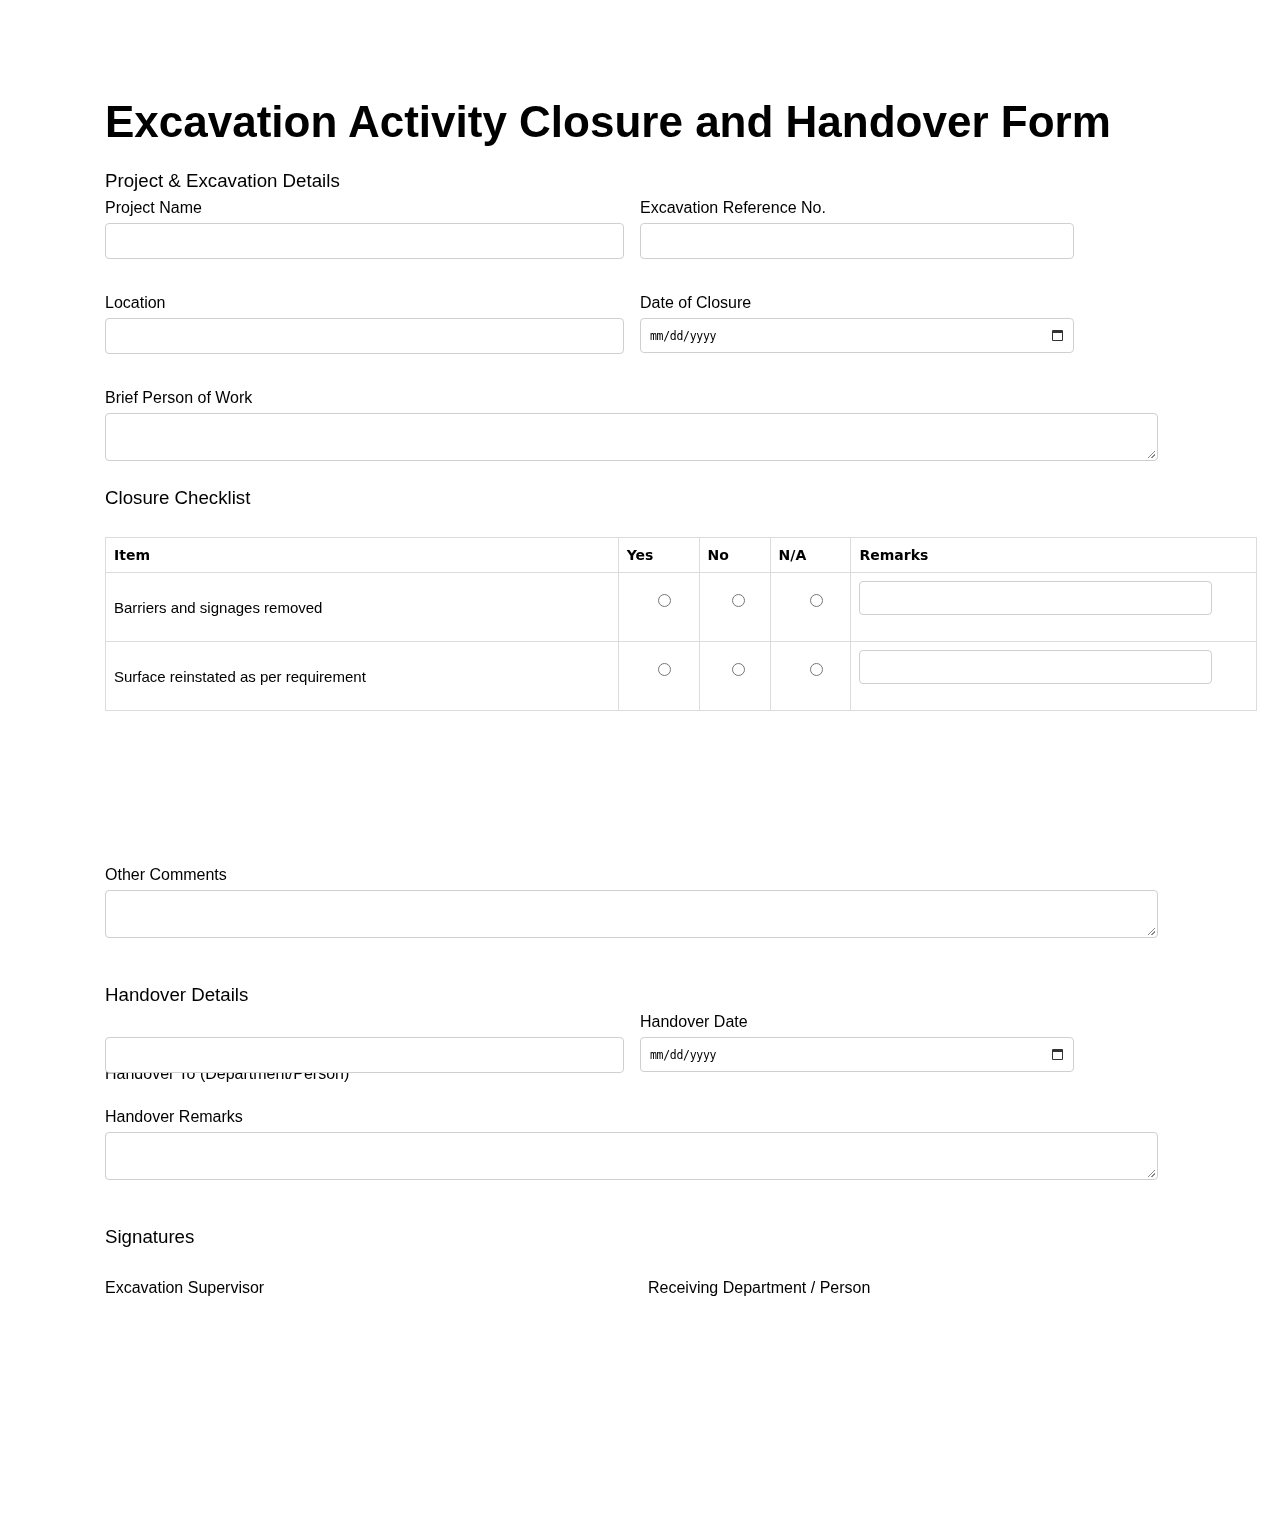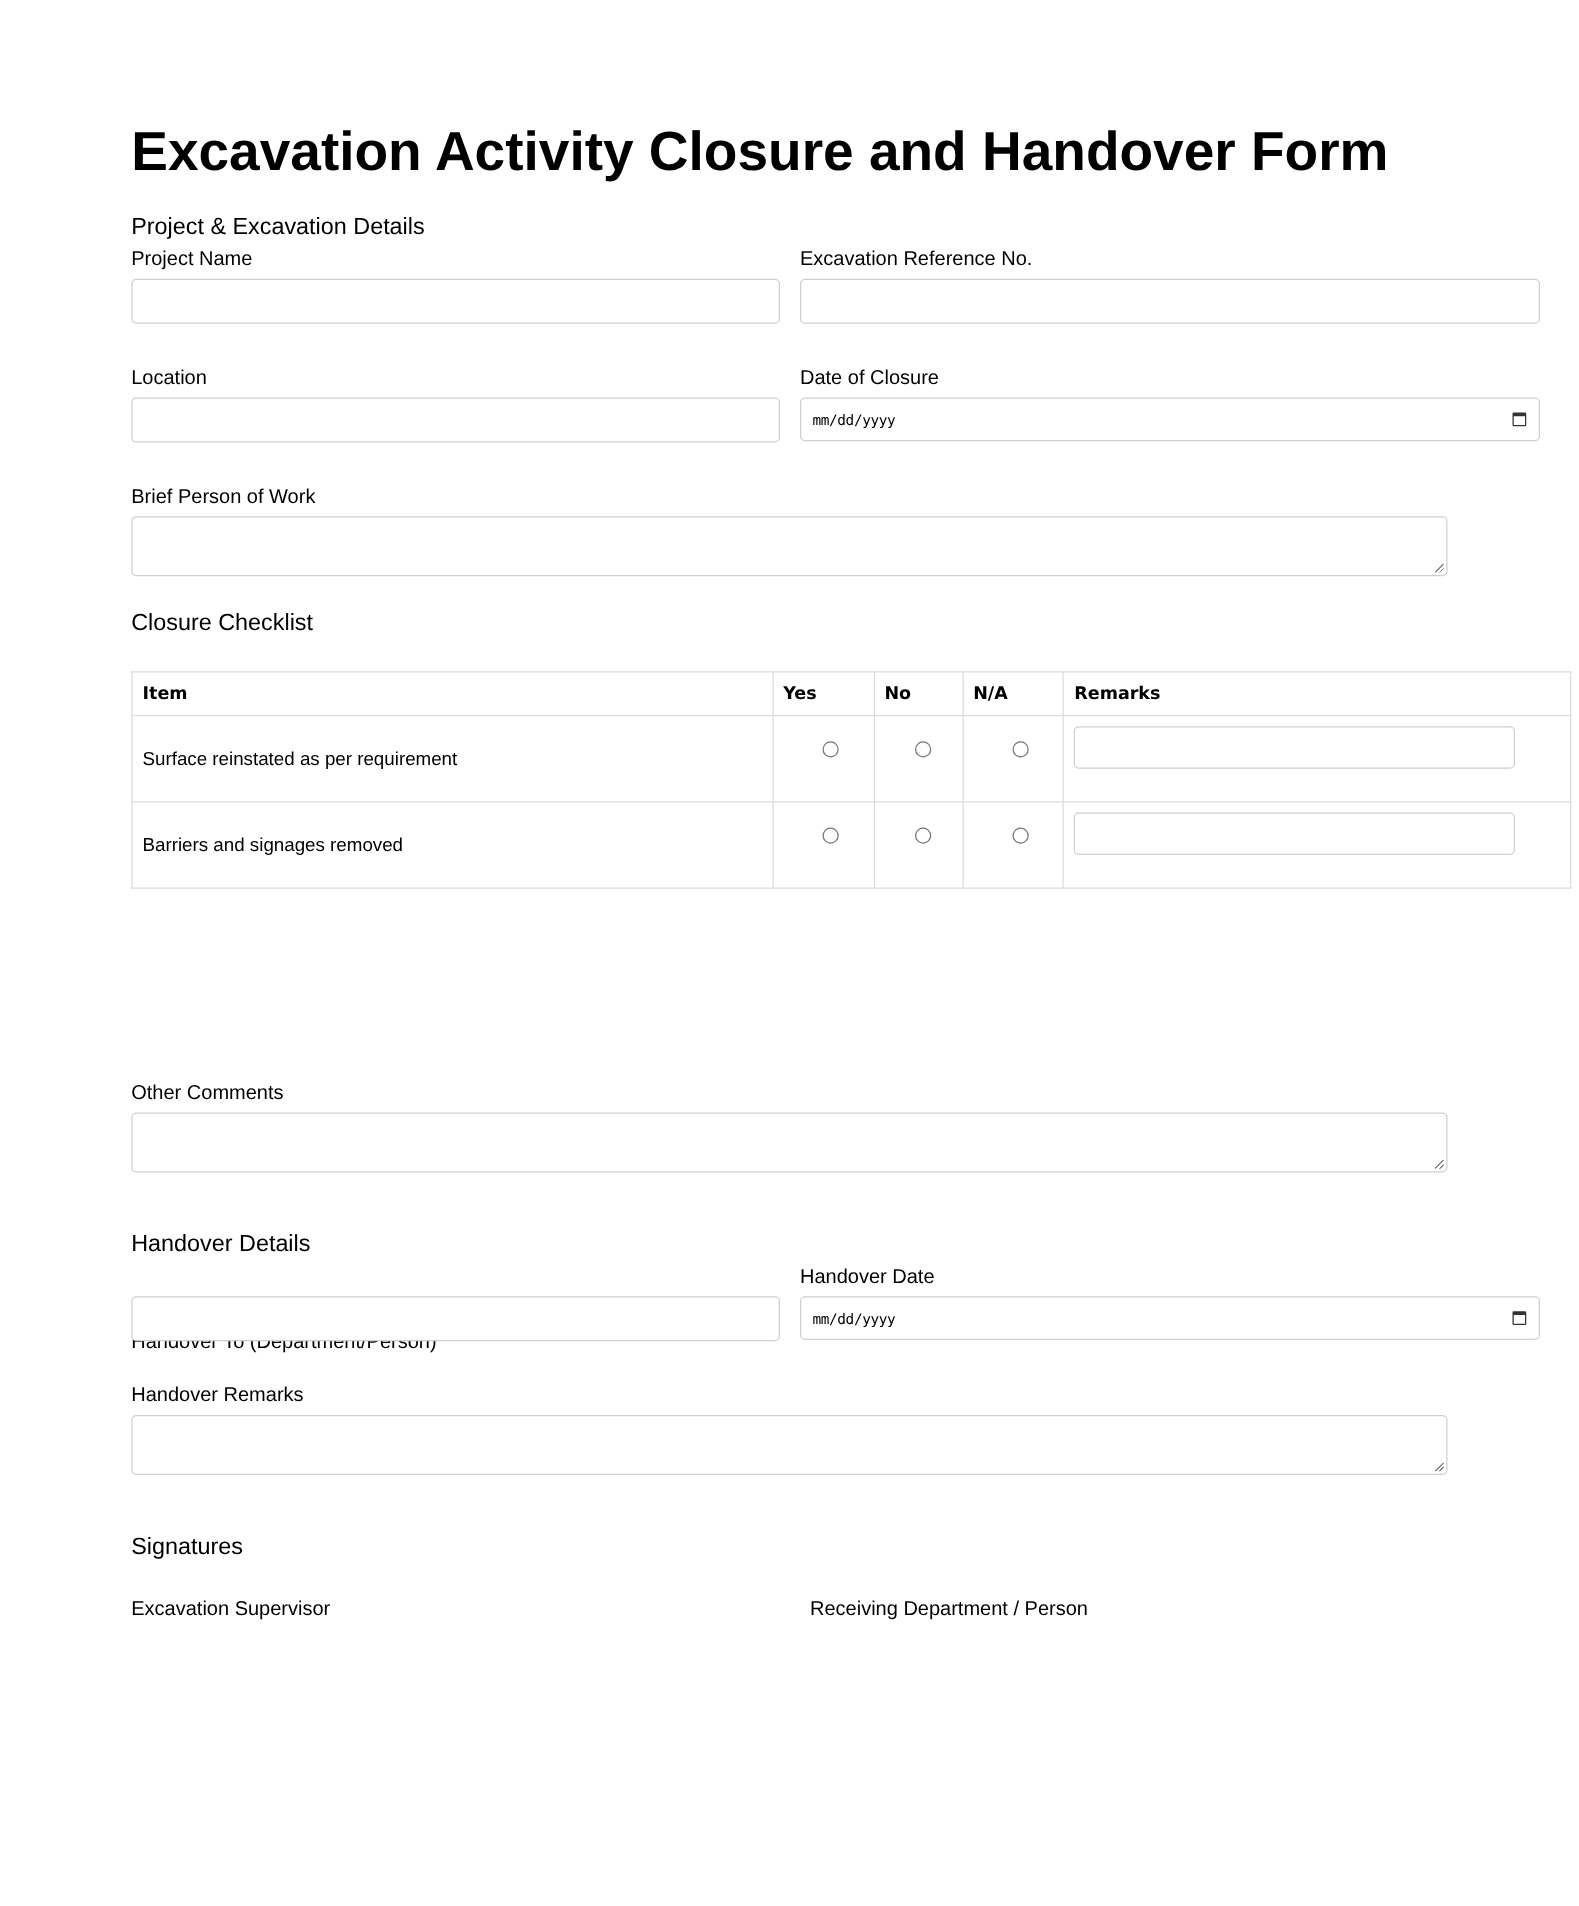--- a/index.html
+++ b/index.html
@@ -82,21 +82,21 @@
     .resize-grip {
       position: absolute;
       right: 2px;
       bottom: 2px;
       width: 7px;
       height: 7px;
       background:
         linear-gradient(135deg, transparent 45%, #888 45%, #888 55%, transparent 55%, transparent 70%, #888 70%, #888 80%, transparent 80%);
     }
     .col-left { left: 0; width: 519px; }
-    .col-right { left: 535px; width: 592px; }
+    .col-right { left: 535px; width: 434px; }
     .full { left: 0; width: 1053px; }
 
     
     .checklist {
       position: absolute;
       left: 0;
       top: 537px;
       width: 1152px;
       border-collapse: collapse;
       font-family: "Liberation Sans", sans-serif;
@@ -190,30 +190,30 @@
       <tr>
         <th>Item</th>
         <th>Yes</th>
         <th>No</th>
         <th>N/A</th>
         <th>Remarks</th>
       </tr>
     </thead>
     <tbody>
       <tr>
-        <td class="item-cell"><span class="item-text">Surface reinstated as per requirement</span></td>
+        <td class="item-cell"><span class="item-text">Barriers and signages removed</span></td>
         <td class="radio-cell"><span class="radio"></span></td>
         <td class="radio-cell"><span class="radio" style="margin-left:8px;"></span></td>
         <td class="radio-cell"><span class="radio" style="margin-left:12px;"></span></td>
         <td class="remarks-cell">
             <div class="remarks-input"></div>
           </td>
       </tr>
       <tr>
-        <td class="item-cell"><span class="item-text">Barriers and signages removed</span></td>
+        <td class="item-cell"><span class="item-text">Surface reinstated as per requirement</span></td>
         <td class="radio-cell"><span class="radio"></span></td>
         <td class="radio-cell"><span class="radio" style="margin-left:8px;"></span></td>
         <td class="radio-cell"><span class="radio" style="margin-left:12px;"></span></td>
         <td class="remarks-cell">
             <div class="remarks-input"></div>
           </td>
       </tr>
     </tbody>
   </table>
 

